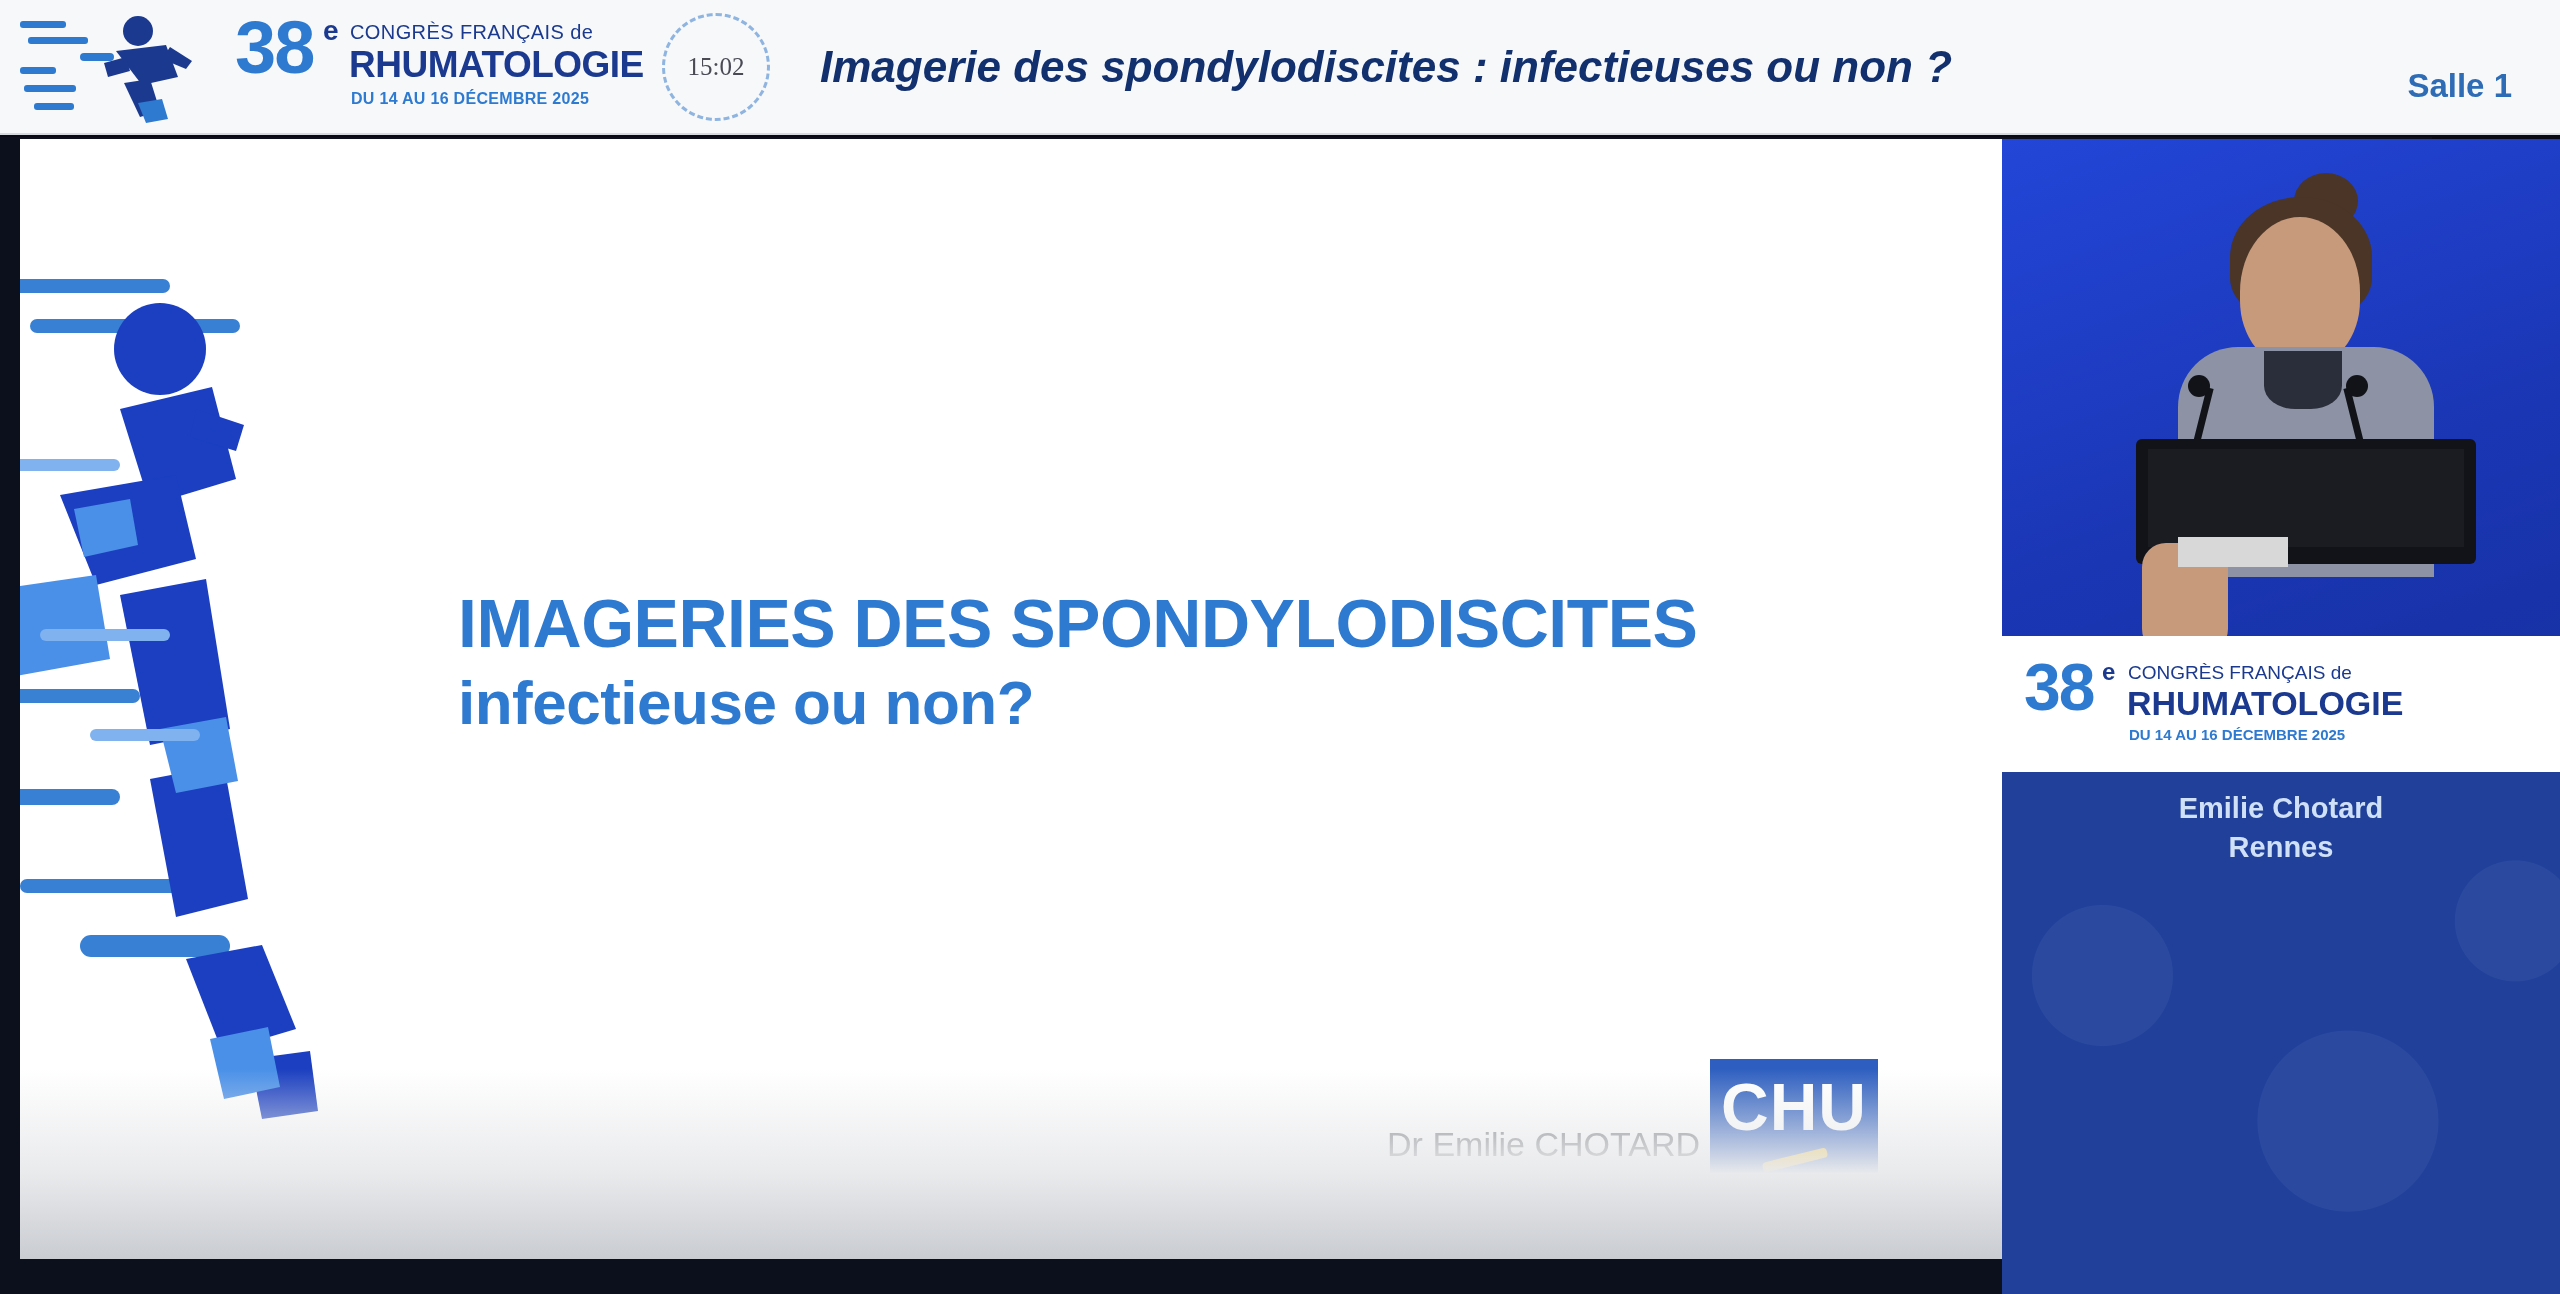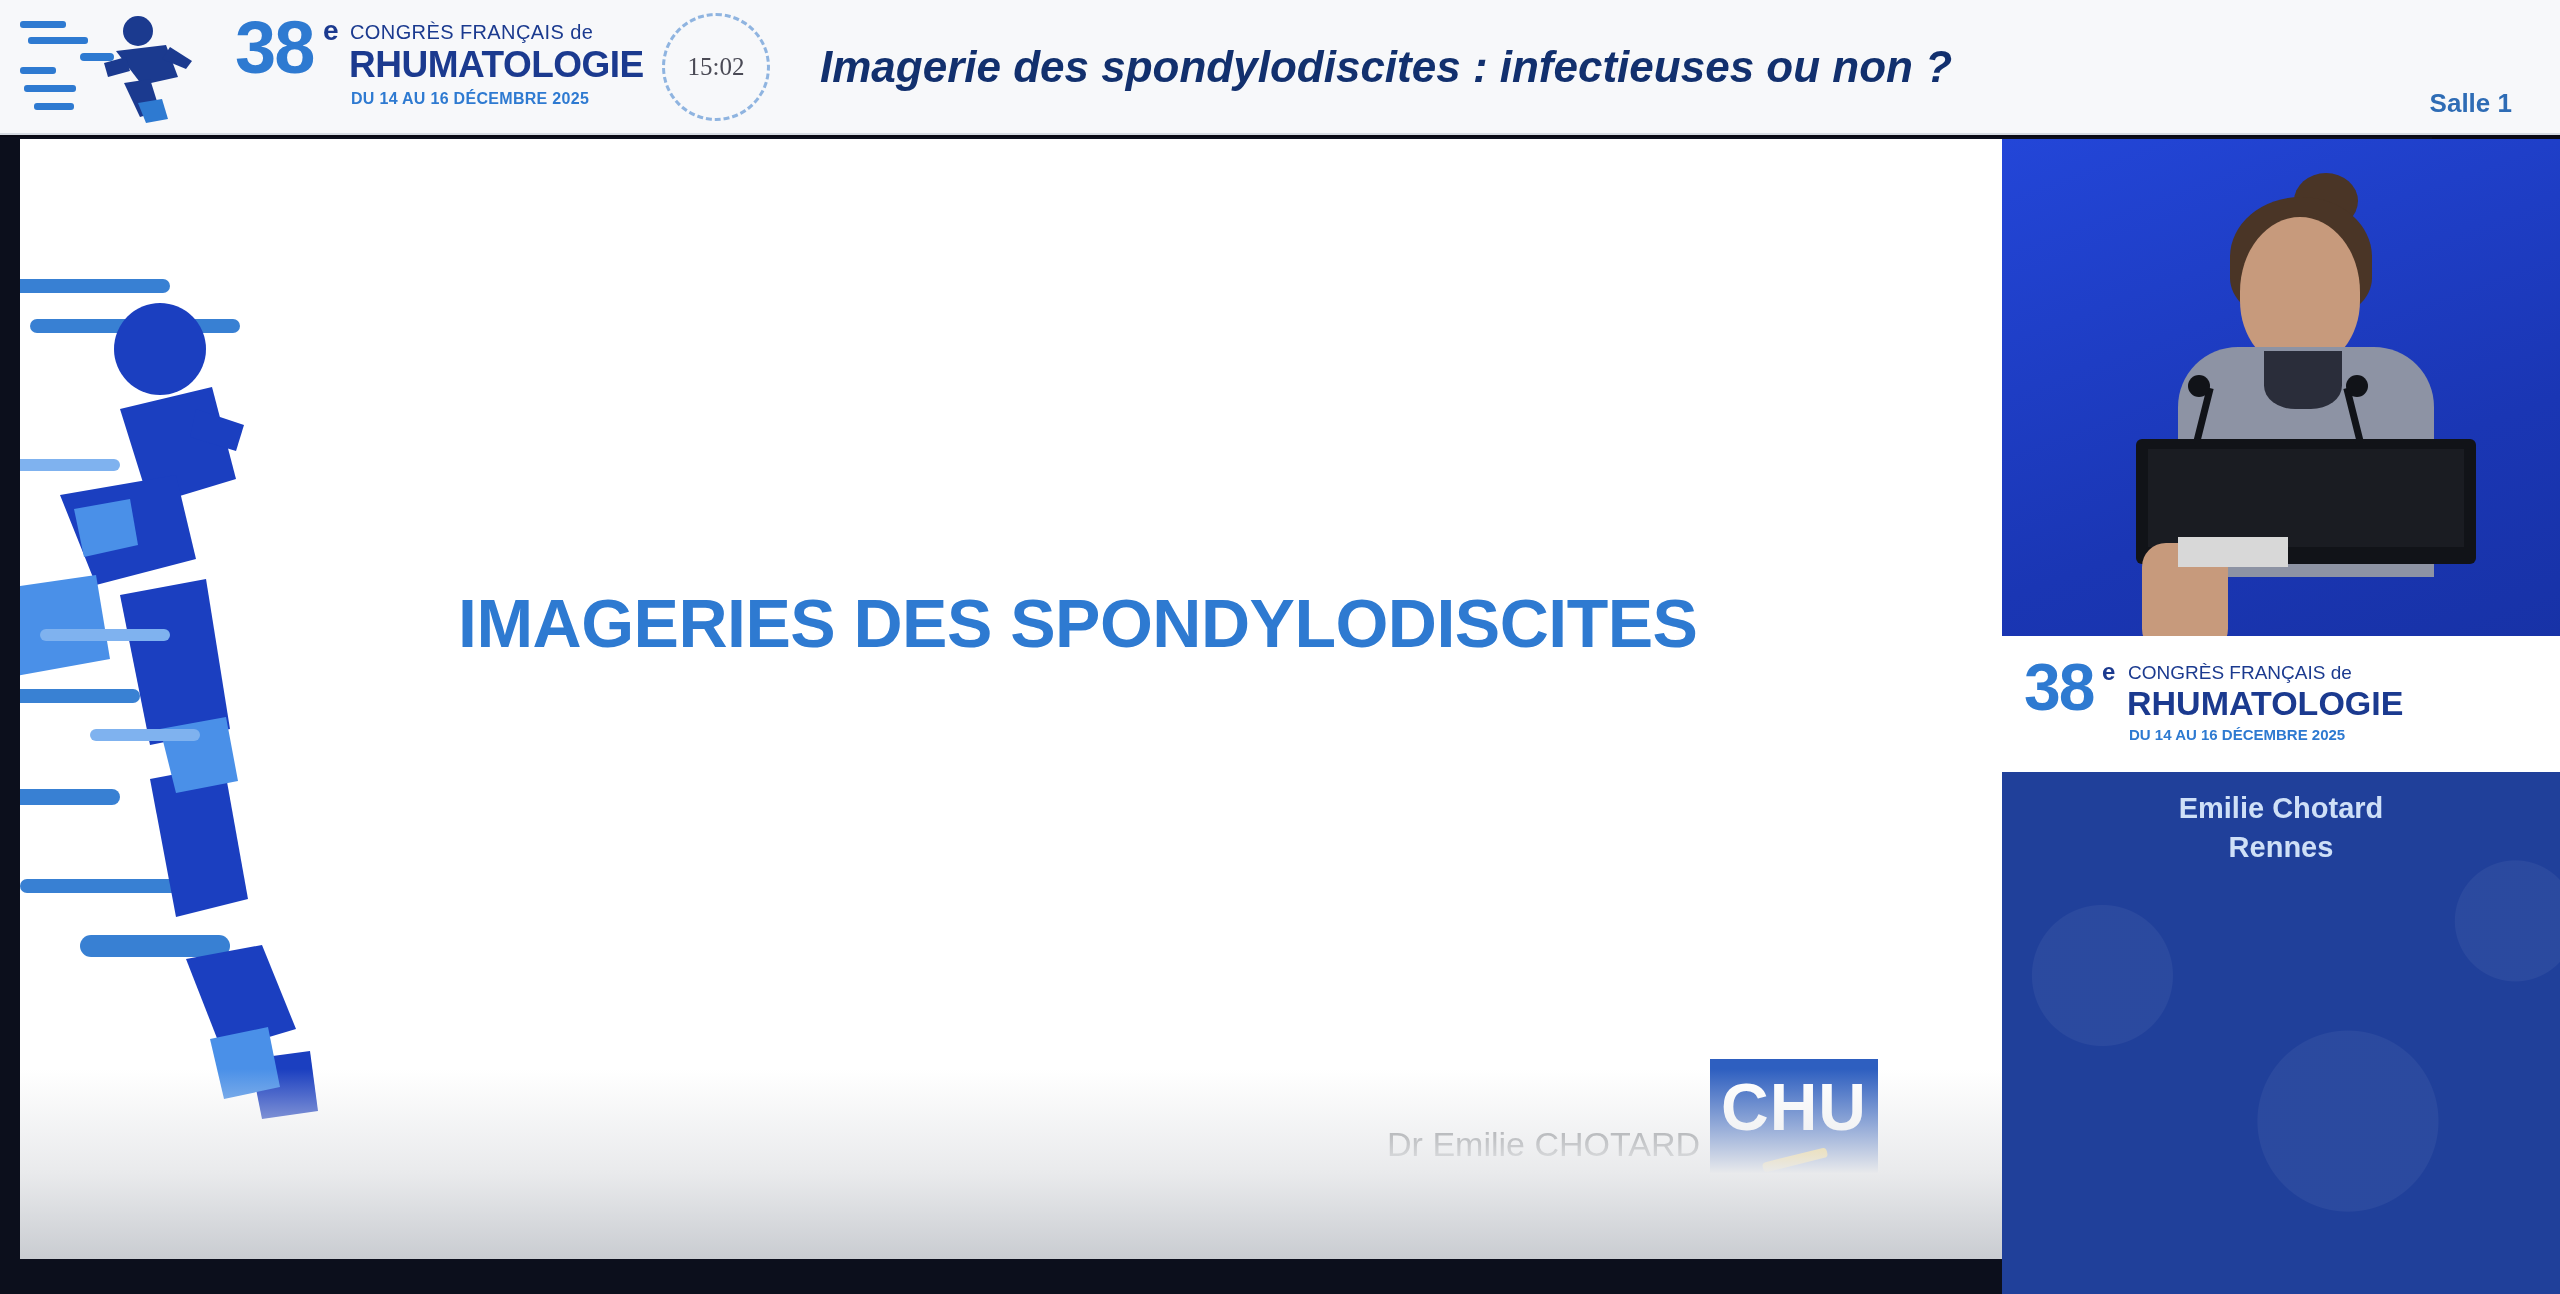--- a/index.html
+++ b/index.html
@@ -97,22 +97,22 @@
     color: #12306e;
     white-space: nowrap;
     overflow: hidden;
     text-overflow: ellipsis;
     font-style: italic;
   }
   .room-label {
     flex: 0 0 auto;
     margin-right: 48px;
     align-self: flex-end;
-    padding-bottom: 14px;
-    font-size: 26px;
+    padding-bottom: 28px;
+    font-size: 33px;
     font-weight: bold;
     color: #2e6cb5;
   }
 
   
   .stage {
     position: absolute;
     left: 0; top: 137px;
     width: 2432px; height: 1157px;
     background: #0c0f1c;
@@ -411,20 +411,21 @@
       </g>
       <g fill="#7fb2ef">
         <rect x="0" y="200" width="120" height="12" rx="6"></rect>
         <rect x="40" y="370" width="130" height="12" rx="6"></rect>
         <rect x="90" y="470" width="110" height="12" rx="6"></rect>
       </g>
     </svg>
 
     <div class="slide-title">
       <span>IMAGERIES DES SPONDYLODISCITES</span>
+      <span class="line2">infectieuse ou non?</span>
     </div>
 
     <div class="slide-author">
       <div>Dr Emilie CHOTARD</div>
       <div>PH Rhumatologue CHU Rennes</div>
     </div>
 
     <div class="chu-logo">
       <div class="chu">CHU</div>
       <div class="swoosh"></div>

